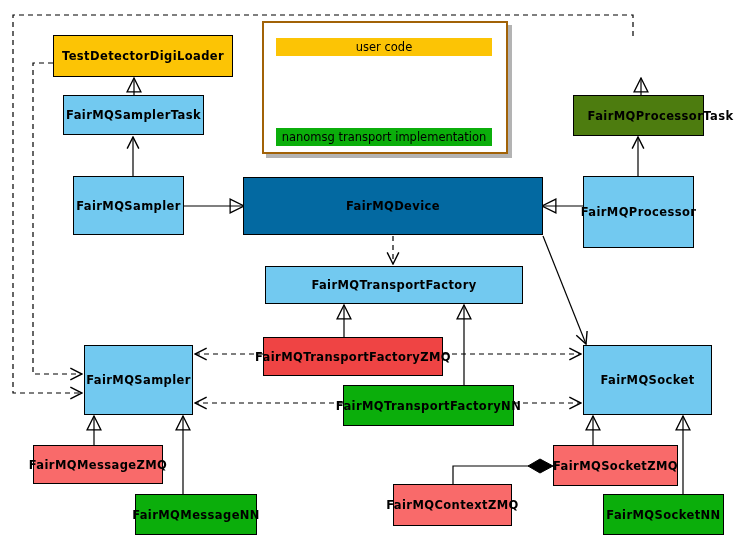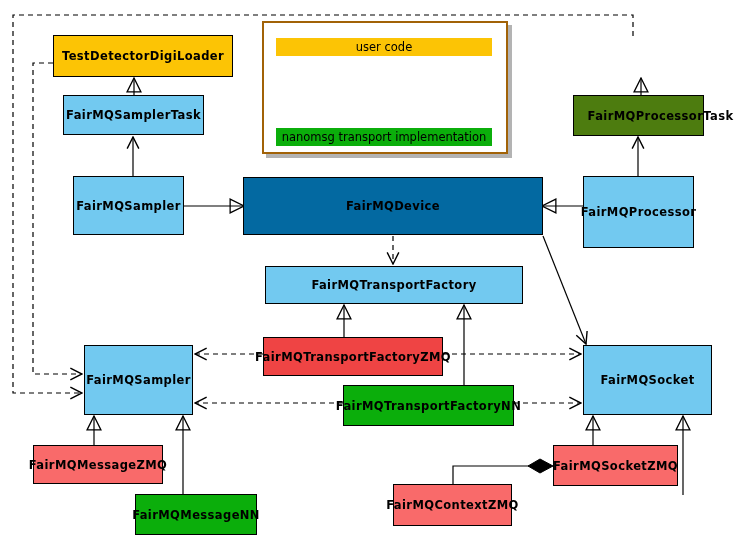--- a/index.html
+++ b/index.html
@@ -97,16 +97,17 @@
   <div class="node abstract" style="left: 84px; top: 345px; width: 109px; height: 70px; background-color: rgb(114, 201, 240);">FairMQSampler</div>
 
   <div class="node abstract" style="left: 583px; top: 345px; width: 129px; height: 70px; background-color: rgb(114, 201, 240);">FairMQSocket</div>
 
   <div class="node" style="left: 33px; top: 445px; width: 130px; height: 39px; background-color: rgb(249, 106, 106);">FairMQMessageZMQ</div>
 
   <div class="node" style="left: 103px; top: 494px; width: 122px; height: 41px; background-color: rgb(11, 174, 11); margin-left: 32px;">FairMQMessageNN</div>
 
   <div class="node" style="left: 553px; top: 445px; width: 125px; height: 41px; background-color: rgb(249, 106, 106);">FairMQSocketZMQ</div>
 
+  <div class="node" style="left: 603px; top: 494px; width: 121px; height: 41px; background-color: rgb(11, 174, 11);">FairMQSocketNN</div>
 
   <div class="node" style="left: 393px; top: 484px; width: 119px; height: 42px; background-color: rgb(249, 106, 106);">FairMQContextZMQ</div>
 
 </div>
 
 </body></html>

